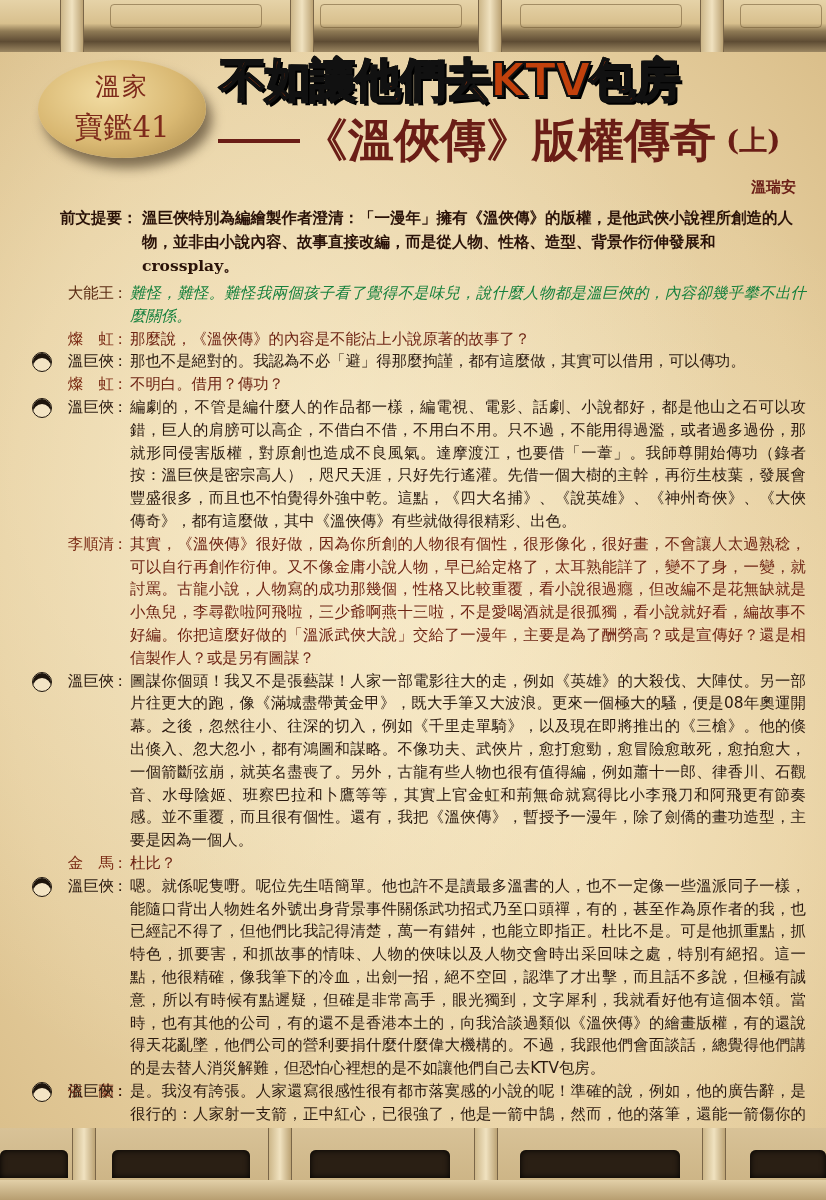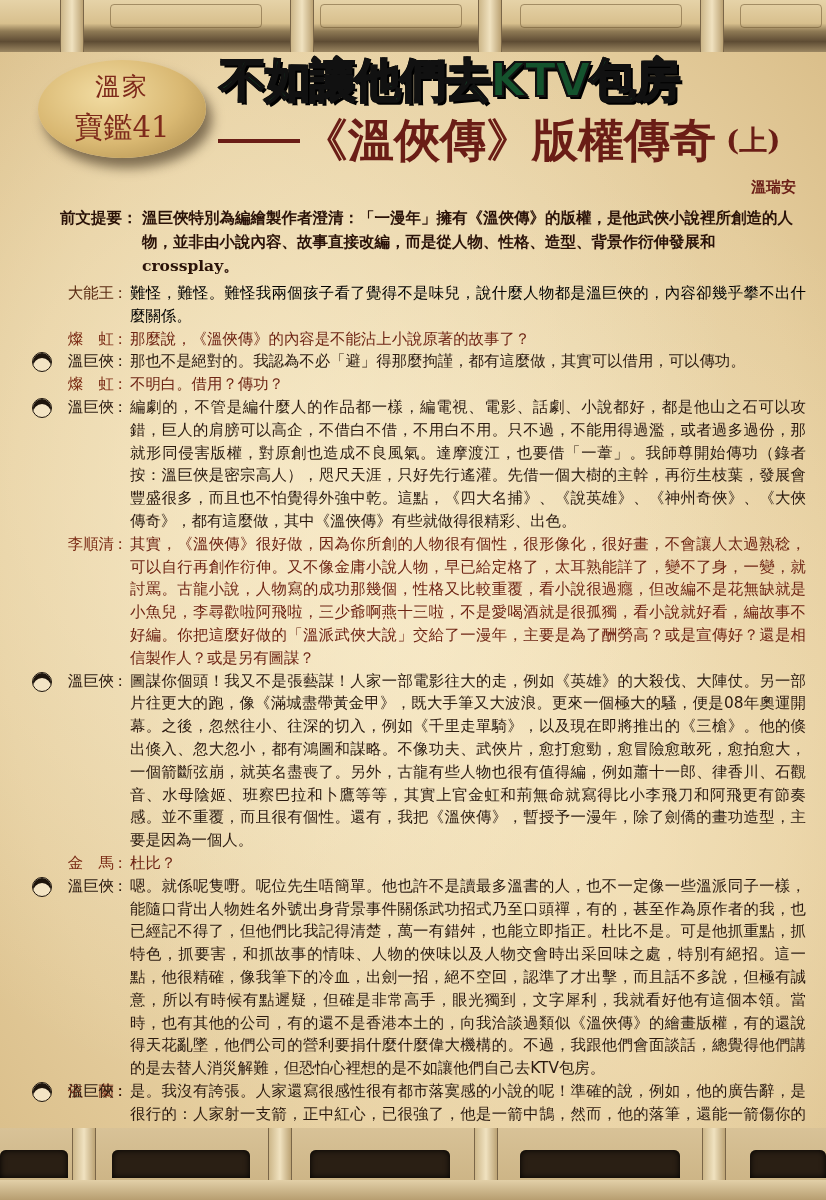--- a/index.html
+++ b/index.html
@@ -52,21 +52,21 @@
   }
   .stone-l1, .stone-l2 {
     position: absolute; left: 0; width: 100%; text-align: center;
     color: #7e2a1b; font-family: "DejaVu Serif", serif;
   }
   .stone-l1 { top: 10px; font-size: 25px; letter-spacing: 2px; }
   .stone-l2 { top: 48px; font-size: 29px; letter-spacing: 0px; text-align: center; }
 
   .title-main {
     position: absolute; left: 220px; top: 50px; width: 600px;
-    font-size: 46px; font-weight: bold; color: #14532d; letter-spacing: -1px;
+    font-size: 46px; font-weight: bold; color: #c2410c; letter-spacing: -1px;
     font-family: "DejaVu Sans", sans-serif;
     -webkit-text-stroke: 2px #111;
     text-shadow: 3px 3px 0 #000, -1px -1px 0 #000, 1px -1px 0 #000, -1px 1px 0 #000;
     white-space: nowrap;
   }
   .title-sub {
     position: absolute; left: 218px; top: 110px;
     color: #6a1d16; font-weight: bold; white-space: nowrap;
     font-family: "DejaVu Serif", serif;
   }
@@ -106,21 +106,21 @@
   .spk .name {
     position: absolute; right: 16px; top: 0; text-align: justify;
   }
   .spk .colon { position: absolute; right: 2px; top: 0; }
   .spk.wen .name, .spk.wen .colon { color: #2a1a10; }
   .spk.other .name, .spk.other .colon { color: #7a2a14; }
   .spk.dn .name, .spk.dn .colon { color: #5a2a12; }
   .speech { flex: 1; text-align: justify; }
   .speech.wen { color: #2a1a10; }
   .speech.other { color: #6e2414; }
-  .speech.dn { color: #000000; }
+  .speech.dn { color: #15803d; font-style: italic; }
 </style>
 </head>
 <body>
 
 <div class="paper"></div>
 
 <div class="rail-top">
   <div class="post" style="left:60px"></div>
   <div class="post" style="left:290px"></div>
   <div class="post" style="left:478px"></div>

